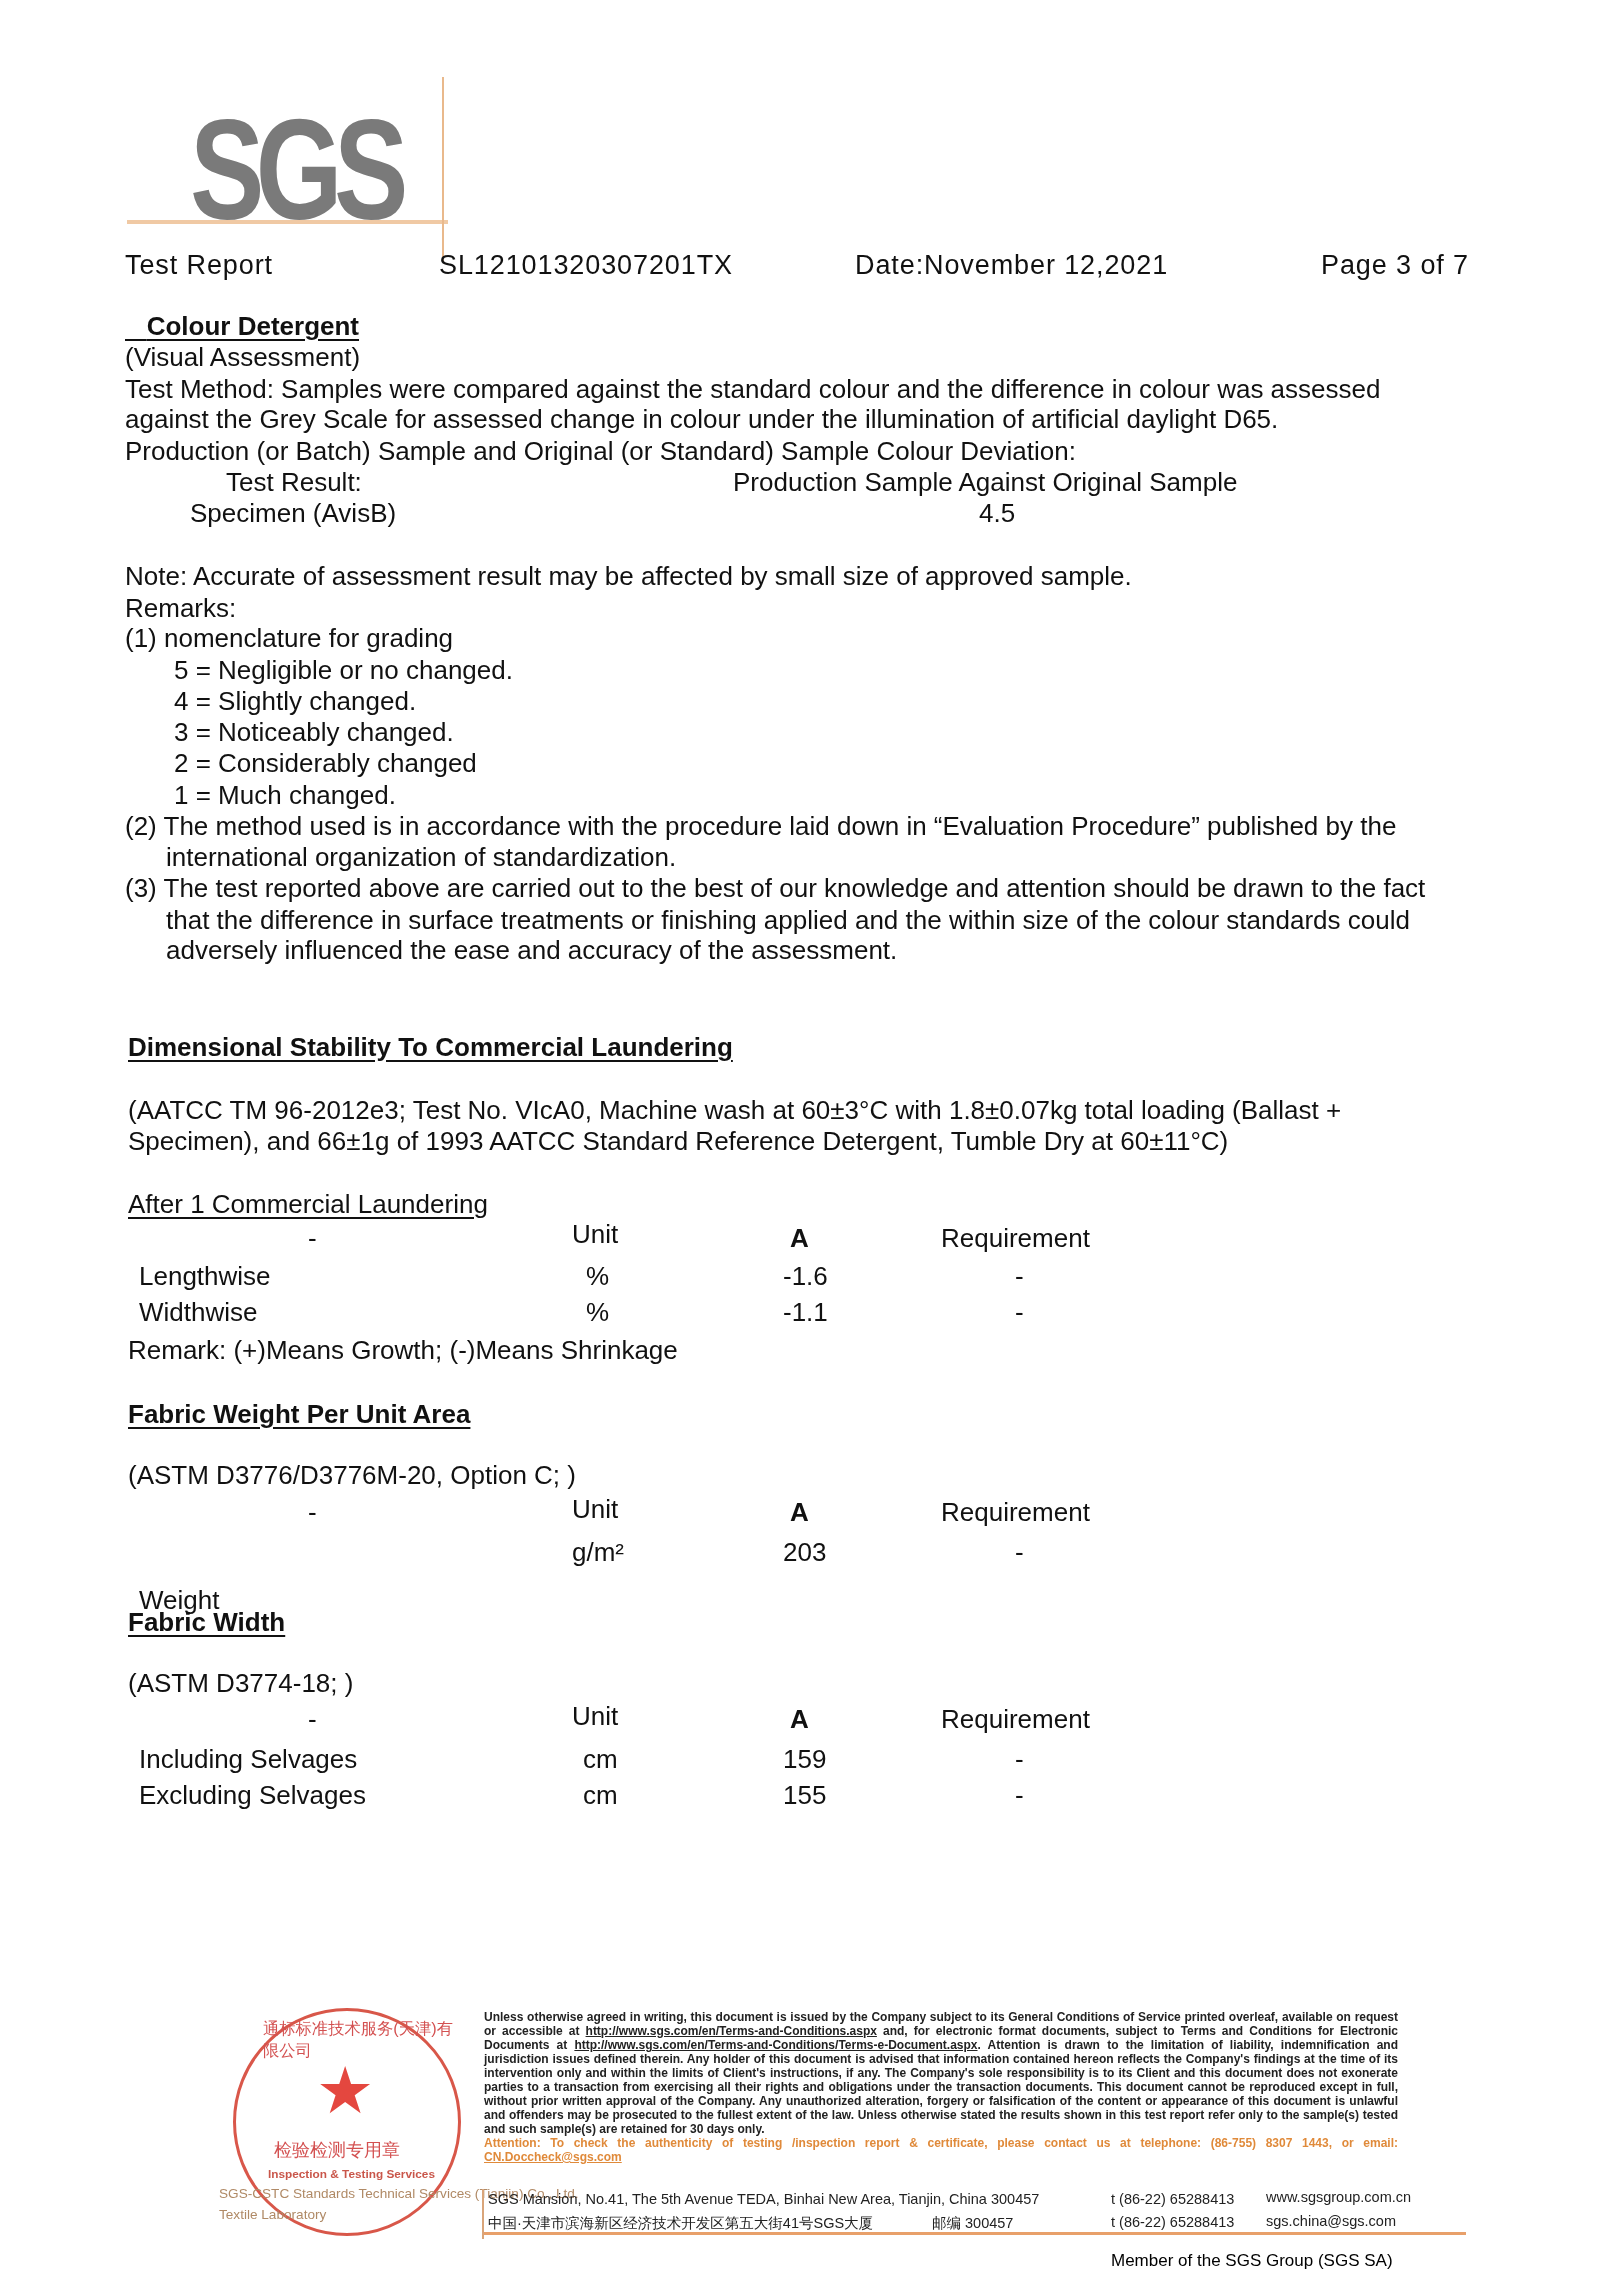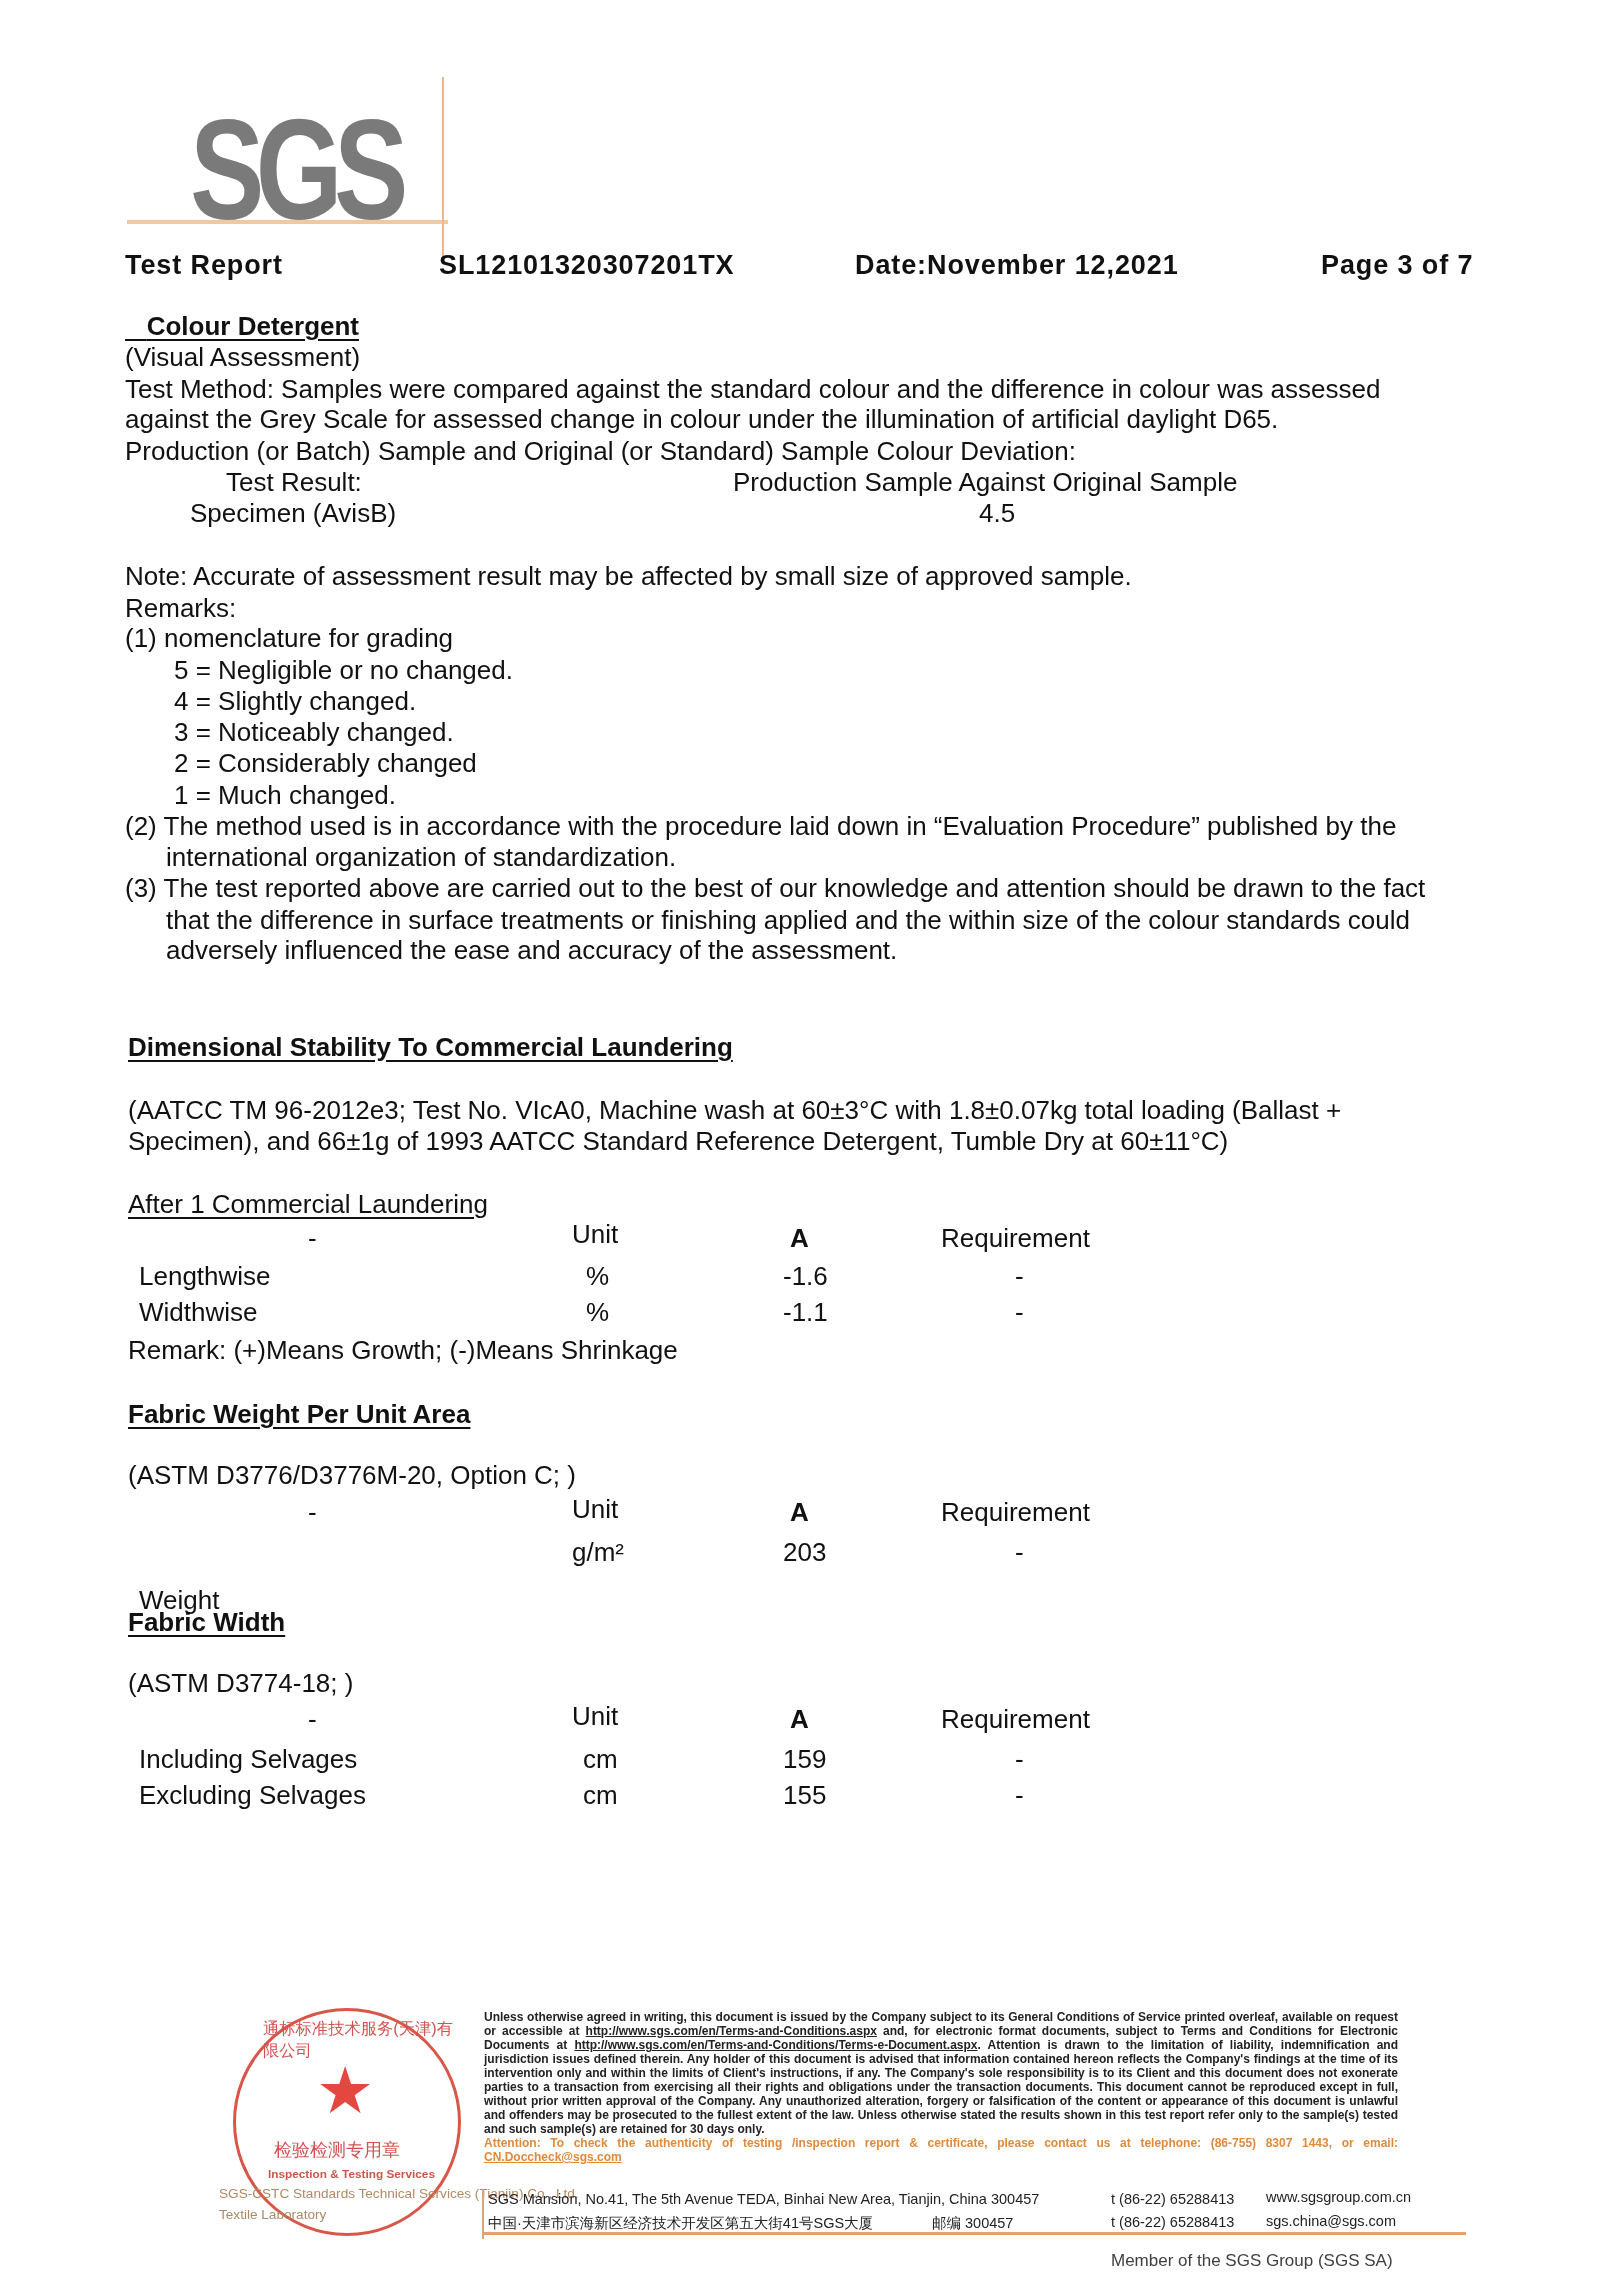--- a/index.html
+++ b/index.html
@@ -1,21 +1,21 @@
 <!DOCTYPE html>
 <html style="font-size:14.5px"><head>
 <meta charset="utf-8">
 <style>
   html,body{margin:0;padding:0;background:#fff;}
   body{width:1617px;height:2287px;position:relative;overflow:hidden;font-family:"Liberation Sans",sans-serif;color:#111;}
   .abs{position:absolute;white-space:nowrap;}
   .logo{left:190px;top:98px;font-family:"Liberation Sans",sans-serif;font-weight:bold;font-size:143px;letter-spacing:-11px;color:#7a7a7a;line-height:1;transform:scaleX(0.78);transform-origin:left top;}
   .logo-hline{left:127px;top:220px;width:321px;height:3.6px;background:#f0c9a4;}
   .logo-vline{left:442px;top:77px;width:1.8px;height:185px;background:#e9b98c;}
-  .hdr{top:250px;font-size:27px;font-weight:bold;letter-spacing:0.9px;}
+  .hdr{top:250px;font-size:27px;font-weight:normal;letter-spacing:0.9px;}
   .t{font-size:26px;line-height:31px;}
   .ul{text-decoration:underline;text-underline-offset:3.6px;}
   .b{font-weight:bold;}
   .fine{position:absolute;left:484px;top:2010px;width:914px;font-size:12px;line-height:14px;text-align:justify;color:#222;font-weight:bold;}
   .fine a{color:#222;text-decoration:underline;}
   .att{color:#e08a3a;font-weight:bold;}
   .addr{font-size:14.5px;color:#222;}
   .stamp{position:absolute;left:233px;top:2008px;width:228px;height:228px;border:3.6px solid #d23a2a;border-radius:50%;box-sizing:border-box;opacity:0.85;}
   .star{position:absolute;left:80px;top:47px;font-size:65px;color:#e0281e;line-height:1;}
   .stamp-cn{position:absolute;left:38px;top:127px;font-size:18px;color:#c33;text-align:center;}
@@ -140,14 +140,14 @@
 
 <div class="addr-vline"></div>
 <div class="abs addr" style="left:488px;top:2191px;">SGS Mansion, No.41, The 5th Avenue TEDA, Binhai New Area, Tianjin, China  300457</div>
 <div class="abs addr" style="left:488px;top:2214px;">中国·天津市滨海新区经济技术开发区第五大街41号SGS大厦</div>
 <div class="abs addr" style="left:932px;top:2214px;">邮编 300457</div>
 <div class="abs addr" style="left:1111px;top:2191px;">t (86-22) 65288413</div>
 <div class="abs addr" style="left:1111px;top:2214px;">t (86-22) 65288413</div>
 <div class="abs addr" style="left:1266px;top:2189px;">www.sgsgroup.com.cn</div>
 <div class="abs addr" style="left:1266px;top:2213px;">sgs.china@sgs.com</div>
 <div class="bottom-line"></div>
-<div class="abs" style="left:1111px;top:2251px;font-size:17px;color:#404040;">Member of the SGS Group (SGS SA)</div>
+<div class="abs" style="left:1111px;top:2251px;font-size:17px;color:#000000;">Member of the SGS Group (SGS SA)</div>
 
 
 </body></html>

